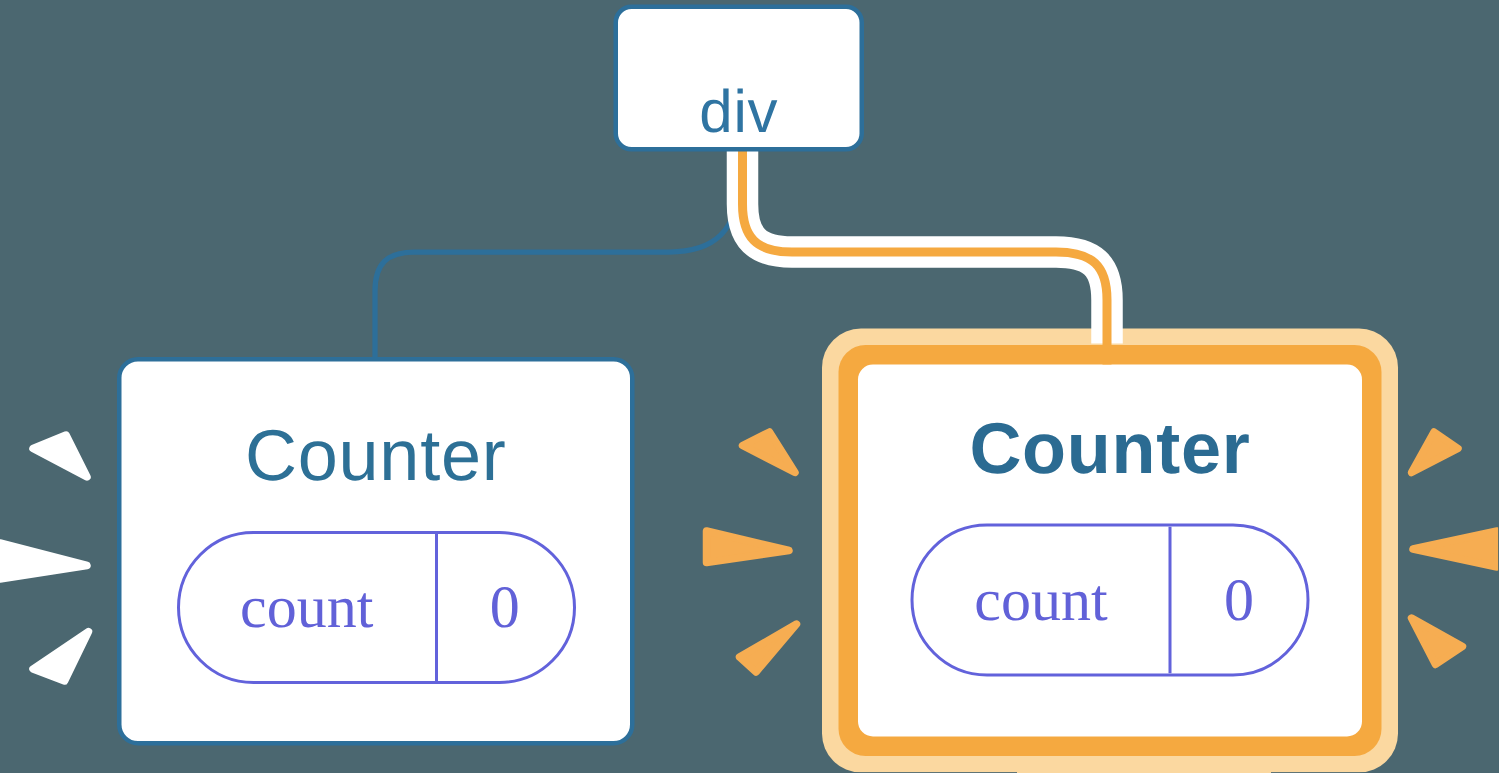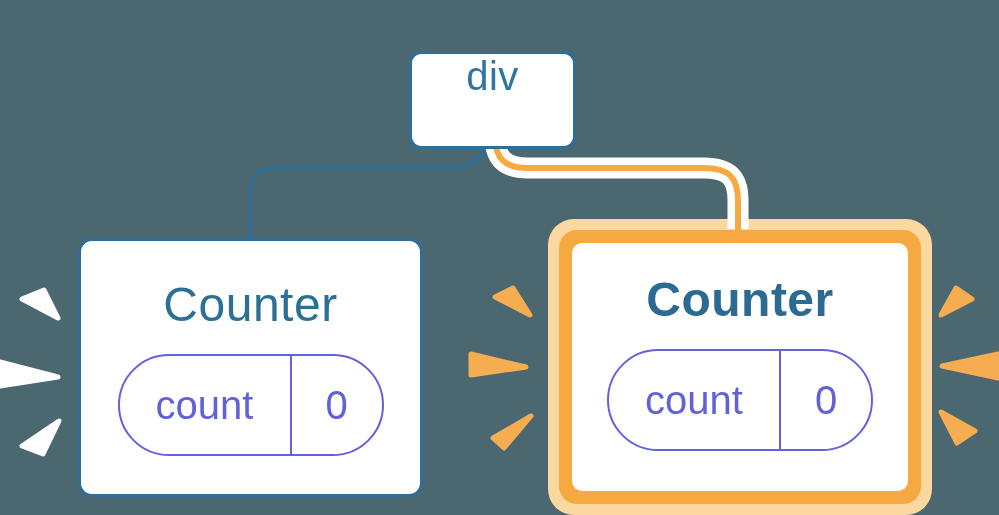--- a/index.html
+++ b/index.html
@@ -15,21 +15,21 @@
     position:relative;width:999px;height:515px;overflow:hidden;
     background:var(--background);
   }
   svg.layer{position:absolute;left:0;top:0;width:999px;height:515px;}
   .layer-lines{z-index:1;}
   .layer-over{z-index:3;}
   
   .root-box{
     position:absolute;left:409px;top:3px;width:167px;height:98px;z-index:4;
     background:var(--white);border:3px solid var(--stroke-blue);border-radius:12px;
-    display:flex;align-items:flex-start;justify-content:center;margin-top:48px;
+    display:flex;align-items:flex-end;justify-content:center;
   }
   .root-box .label{
     font-size:40px;font-weight:500;color:var(--text-blue);letter-spacing:.5px;
   }
   
   .card-left{
     position:absolute;left:78px;top:238px;width:345px;height:259px;z-index:2;
     background:var(--white);border:3px solid var(--stroke-blue);border-radius:14px;
     display:flex;flex-direction:column;align-items:center;
   }
@@ -49,21 +49,21 @@
     width:100%;height:100%;background:var(--white);border-radius:10px;
     display:flex;flex-direction:column;align-items:center;
   }
   .card-right-inner .card-title{
     margin-top:33px;font-size:48px;font-weight:700;color:var(--title-blue-bold);
     letter-spacing:.5px;line-height:1;
   }
   
   .state-pill{
     margin-top:25px;width:266px;height:102px;border:2px solid var(--purple);
-    border-radius:52px;background:var(--white);display:flex;overflow:hidden;
+    border-radius:52px;background:var(--white);display:flex;overflow:hidden;font-family:Liberation Serif, serif;
   }
   .pill-key{
     flex:1;border-right:2px solid var(--purple);
     display:flex;align-items:center;justify-content:center;
   }
   .pill-value{
     width:90px;display:flex;align-items:center;justify-content:center;
   }
   .pill-text{font-size:40px;color:var(--purple-text);line-height:1;}
 </style>

